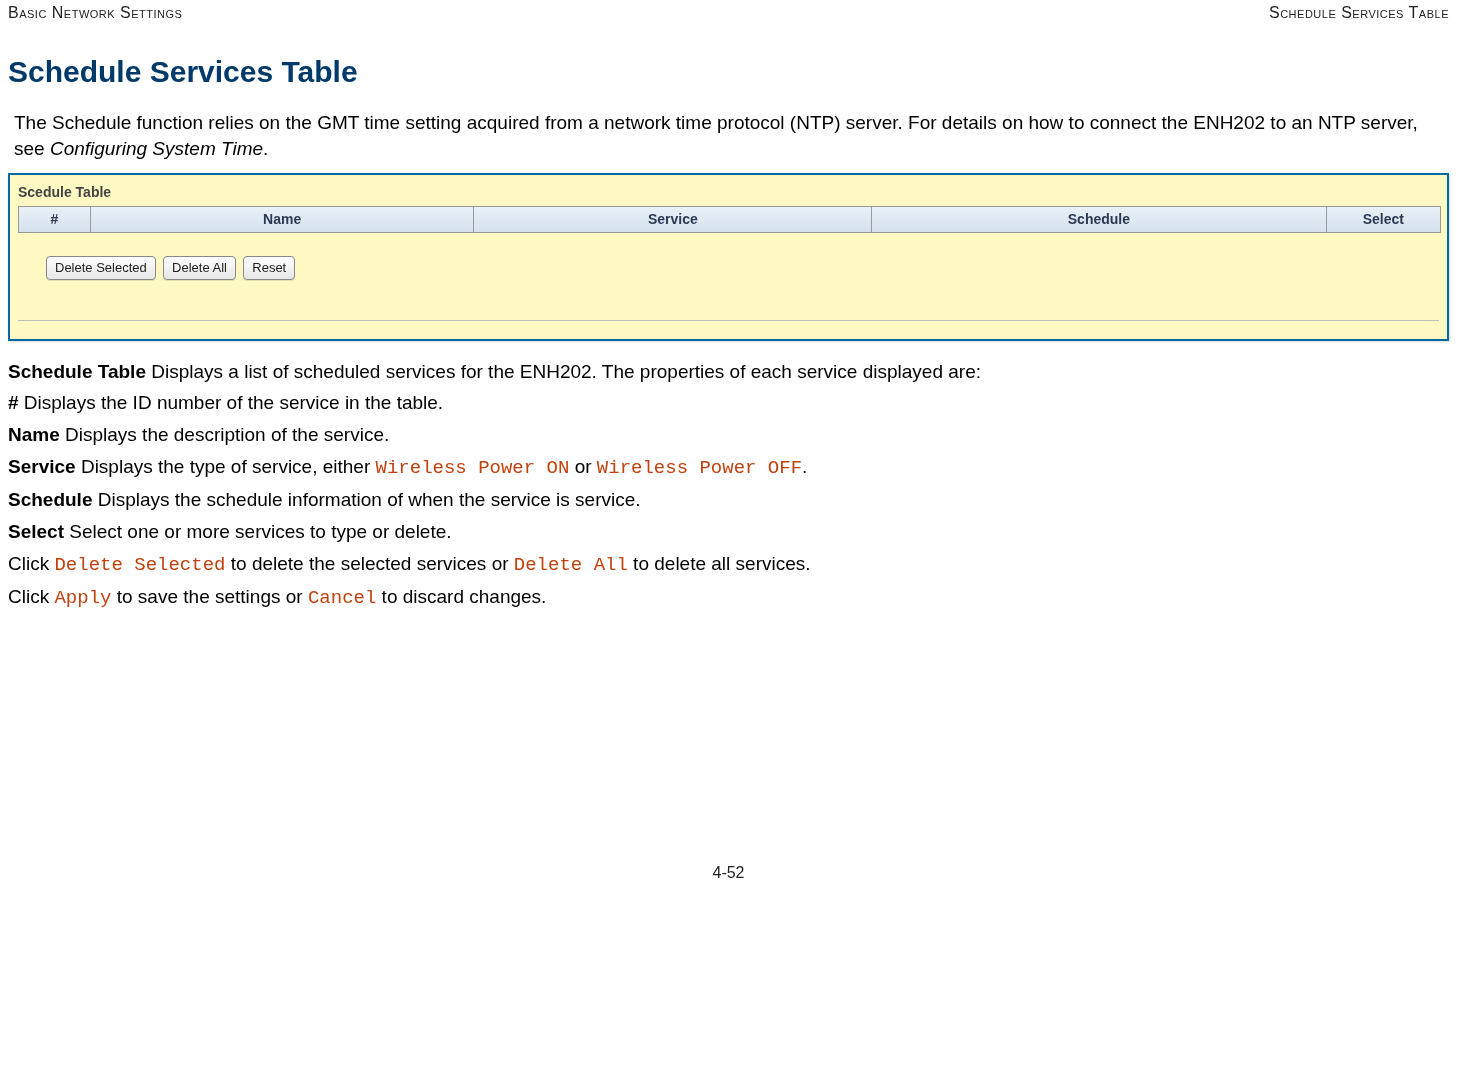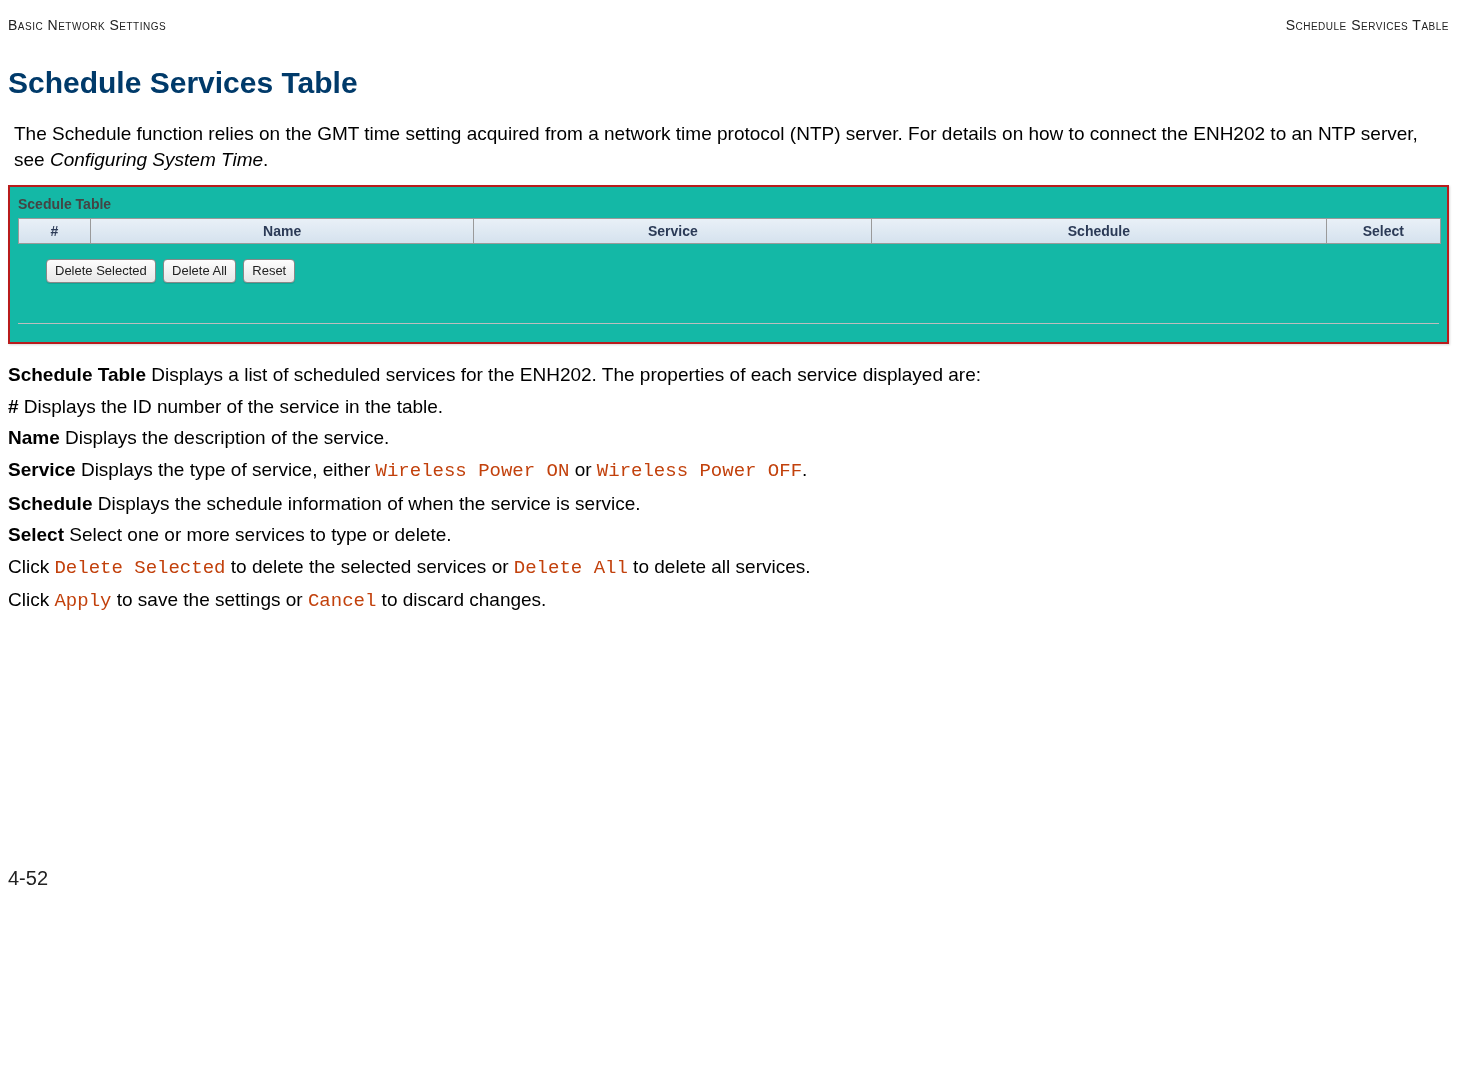--- a/index.html
+++ b/index.html
@@ -8,39 +8,39 @@
     padding: 0 8px;
     color: #000;
     font-size: 19px;
     line-height: 1.35;
   }
   .header-row {
     display: flex;
     justify-content: space-between;
     font-variant: small-caps;
     letter-spacing: 0.5px;
-    font-size: 14px;
+    font-size: 16px;
     color: #222;
-    margin-top: 16px;
+    margin-top: 2px;
     margin-bottom: 28px;
   }
   h1.section-title {
     font-family: Verdana, Arial, sans-serif;
     font-weight: bold;
     color: #003a6a;
     font-size: 30px;
     margin: 0 0 18px 0;
   }
   p.intro {
     margin: 0 0 12px 6px;
   }
   .italic { font-style: italic; }
   .screenshot {
-    border: 2px solid #b91c1c;
-    background: #14b8a6;
+    border: 2px solid #0369a1;
+    background: #fef9c3;
     padding: 8px 8px 10px 8px;
     margin-bottom: 18px;
     box-shadow: 1px 1px 2px rgba(0,0,0,0.15);
   }
   .scedule-label {
     font-family: Arial, sans-serif;
     font-weight: bold;
     font-size: 14px;
     color: #444;
     margin-bottom: 4px;
@@ -61,21 +61,21 @@
     text-align: center;
     padding: 3px 0;
   }
   .sched-table > div:last-child { border-right: none; }
   .col-num { width: 5%; }
   .col-name { width: 27%; }
   .col-service { width: 28%; }
   .col-schedule { width: 32%; }
   .col-select { width: 8%; }
   .btn-row {
-    margin-top: 12px;
+    margin-top: 20px;
     filter: blur(0.4px);
     padding-left: 28px;
   }
   .ui-btn {
     display: inline-block;
     border: 1px solid #888;
     border-radius: 4px;
     background: linear-gradient(#fdfdfd, #e7e7e7);
     font-size: 13px;
     padding: 2px 8px;
@@ -93,21 +93,22 @@
   }
   .def-line {
     margin: 4px 0 6px 0;
   }
   .def-line b { font-weight: bold; }
   .mono {
     font-family: Liberation Mono, monospace;
     color: #c2410c;
   }
   .page-num {
-    font-size: 20px;
+    text-align: center;
+    font-size: 16px;
     margin-top: 250px;
     color: #222;
   }
 </style>
 </head>
 <body>
 
 <div class="header-row">
   <span>Basic Network Settings</span>
   <span>Schedule Services Table</span>

